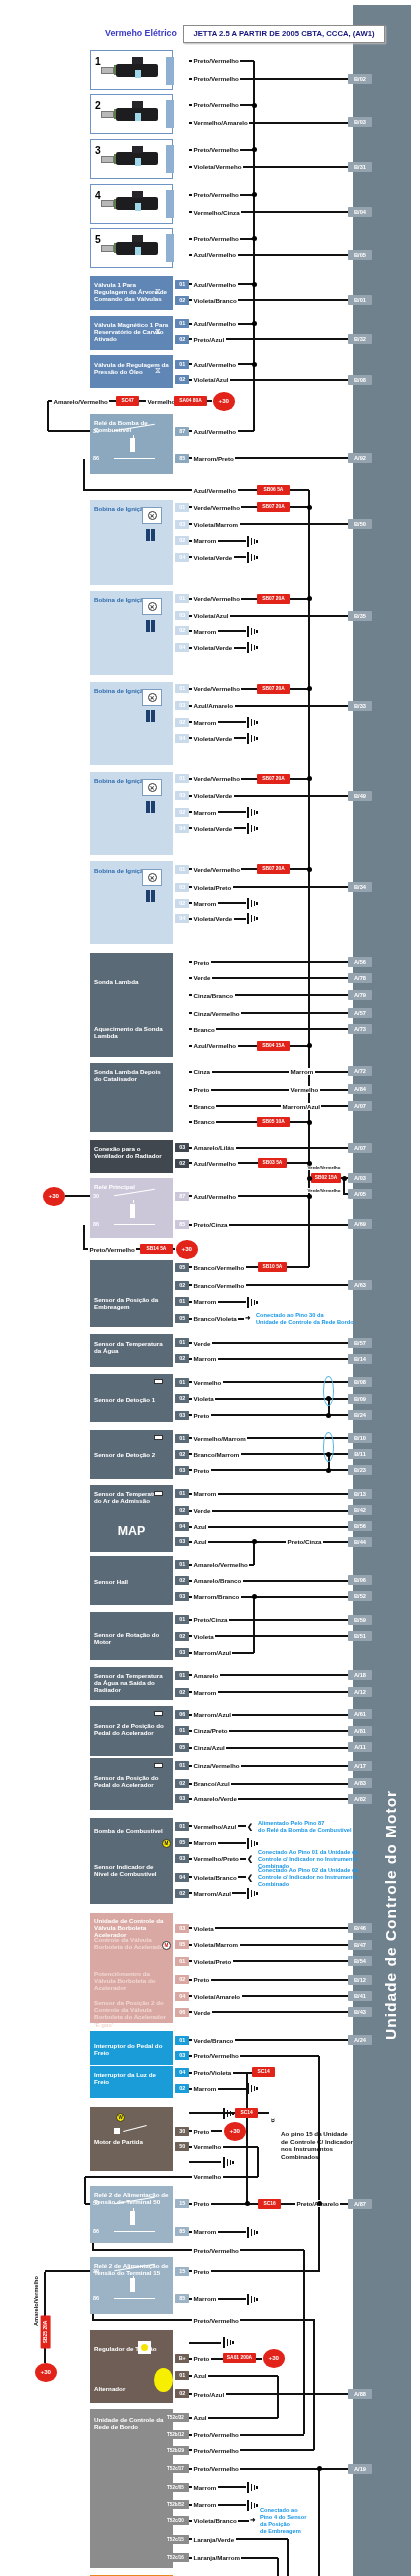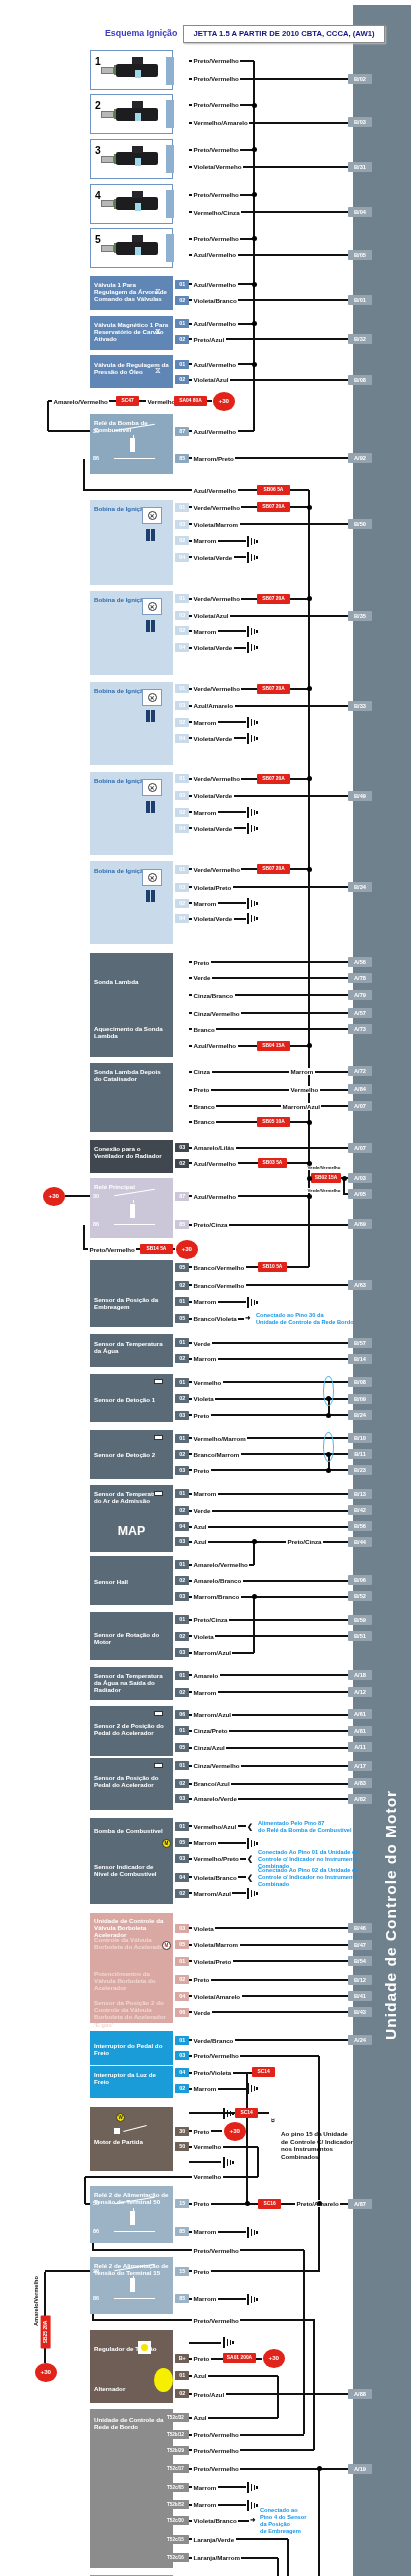--- a/index.html
+++ b/index.html
@@ -38,22 +38,22 @@
   .title-box{position:absolute;background:#fff;border:1px solid #8a8a8a;color:#14147e;font-weight:bold;
              font-size:7.7px;text-align:center;line-height:16.5px;box-shadow:1px 1px 1.5px #bbb;z-index:4;}
   .iconbox{position:absolute;z-index:4;}
 </style>
 </head>
 <body>
 
 <div id="canvas">
   <div class="ecu-bar"></div>
   <div class="ecu-vlabel" style="left:382px;top:1422px;height:618px;">Unidade de Controle do Motor</div>
-  <div class="title-left" style="left:105px;top:28px;">Esquema Ignição</div>
-  <div class="title-box" style="left:183px;top:25px;width:202px;height:17.5px;">JETTA 1.5 A PARTIR DE 2010 CBTA, CCCA, (AW1)</div>
+  <div class="title-left" style="left:105px;top:28px;">Vermeho Elétrico</div>
+  <div class="title-box" style="left:183px;top:25px;width:202px;height:17.5px;">JETTA 2.5 A PARTIR DE 2005 CBTA, CCCA, (AW1)</div>
 <div class="box" style="left: 90px; top: 50px; width: 83px; height: 40px; background: rgb(255, 255, 255); border: 1.5px solid rgb(109, 148, 196);">
       <div class="box-label" style="left: 4.1px; top: 7.2px; width: 15.5px; height: 13.4px; color: rgb(0, 0, 0); font-size: 10.3px;">1</div>
     </div>
     <div class="hline" style="left: 189px; top: 60px; width: 65px; height: 2.1px;"></div>
     <div class="chip" style="left: 175px; top: 56px; width: 14.4px; height: 9.3px; background: rgb(255, 255, 255); font-size: 5.4px;">01</div>
     <div class="wire-label" style="left: 192px; top: 57px;">Preto/Vermelho</div>
     <div class="hline" style="left: 189px; top: 78px; width: 159px; height: 2.1px;"></div>
     <div class="chip" style="left: 175px; top: 74px; width: 14.4px; height: 9.3px; background: rgb(255, 255, 255); font-size: 5.4px;">02</div>
     <div class="wire-label" style="left: 192px; top: 75px;">Preto/Vermelho</div>
     <div class="ecu-badge" style="left: 348px; top: 74px; width: 24px; height: 10.3px;">B/02</div>

